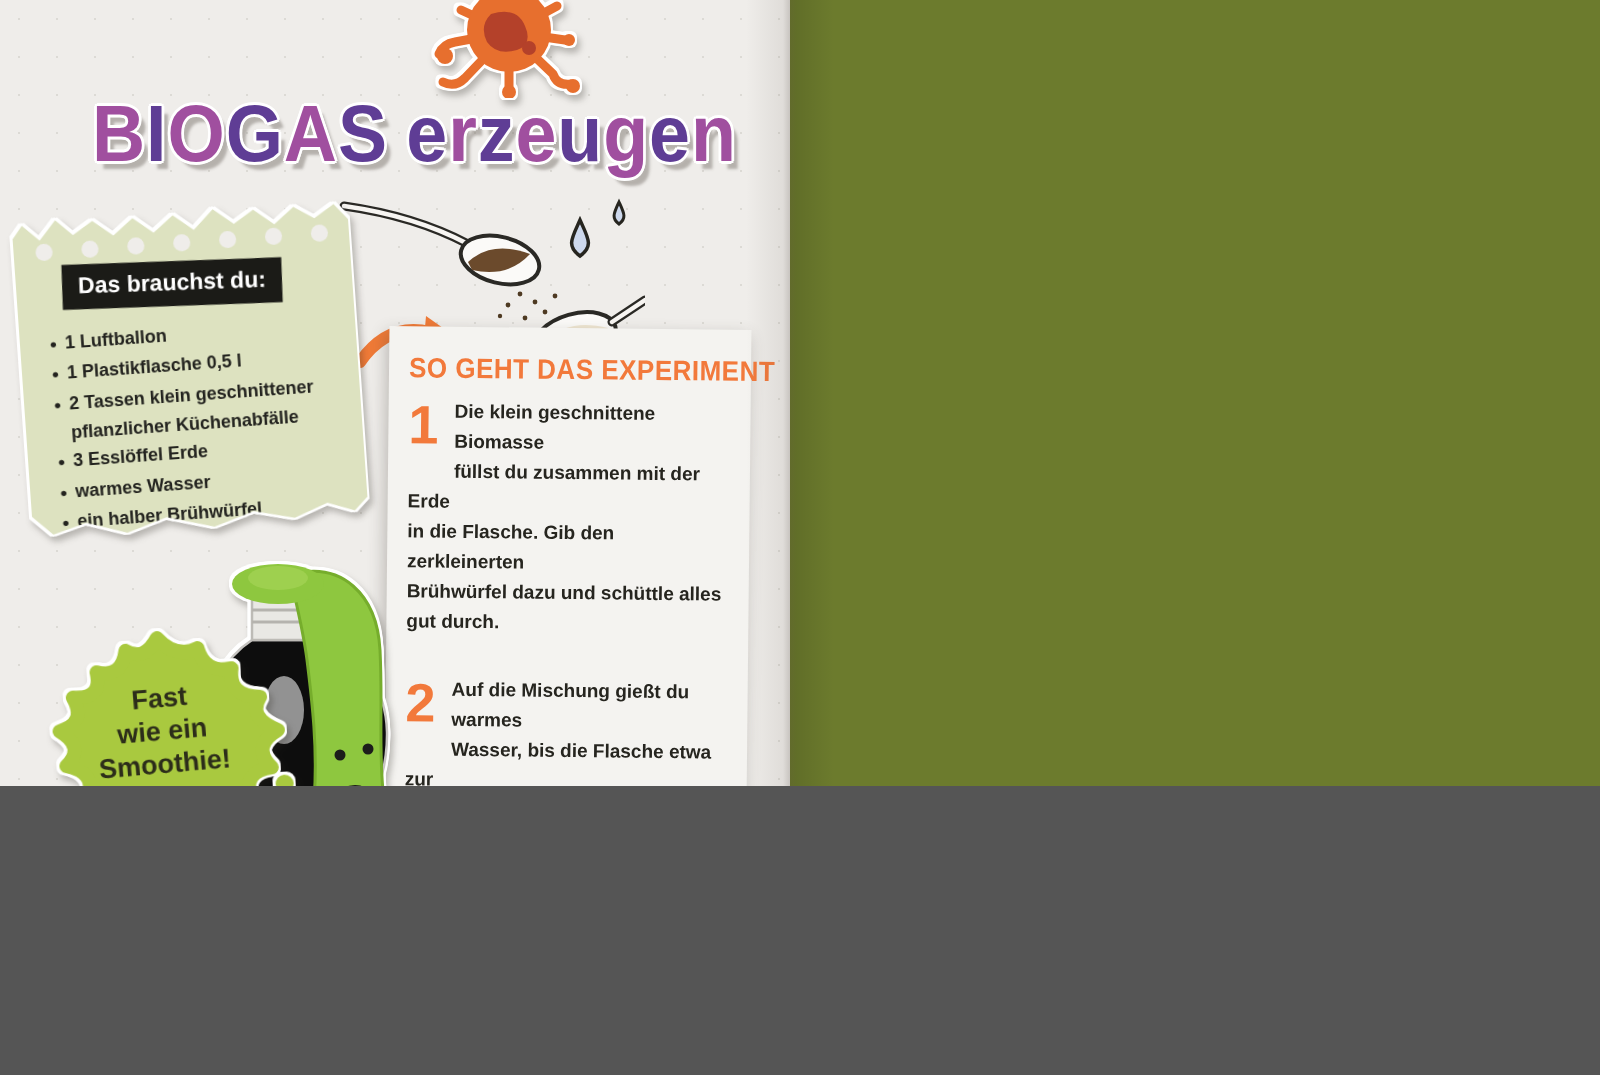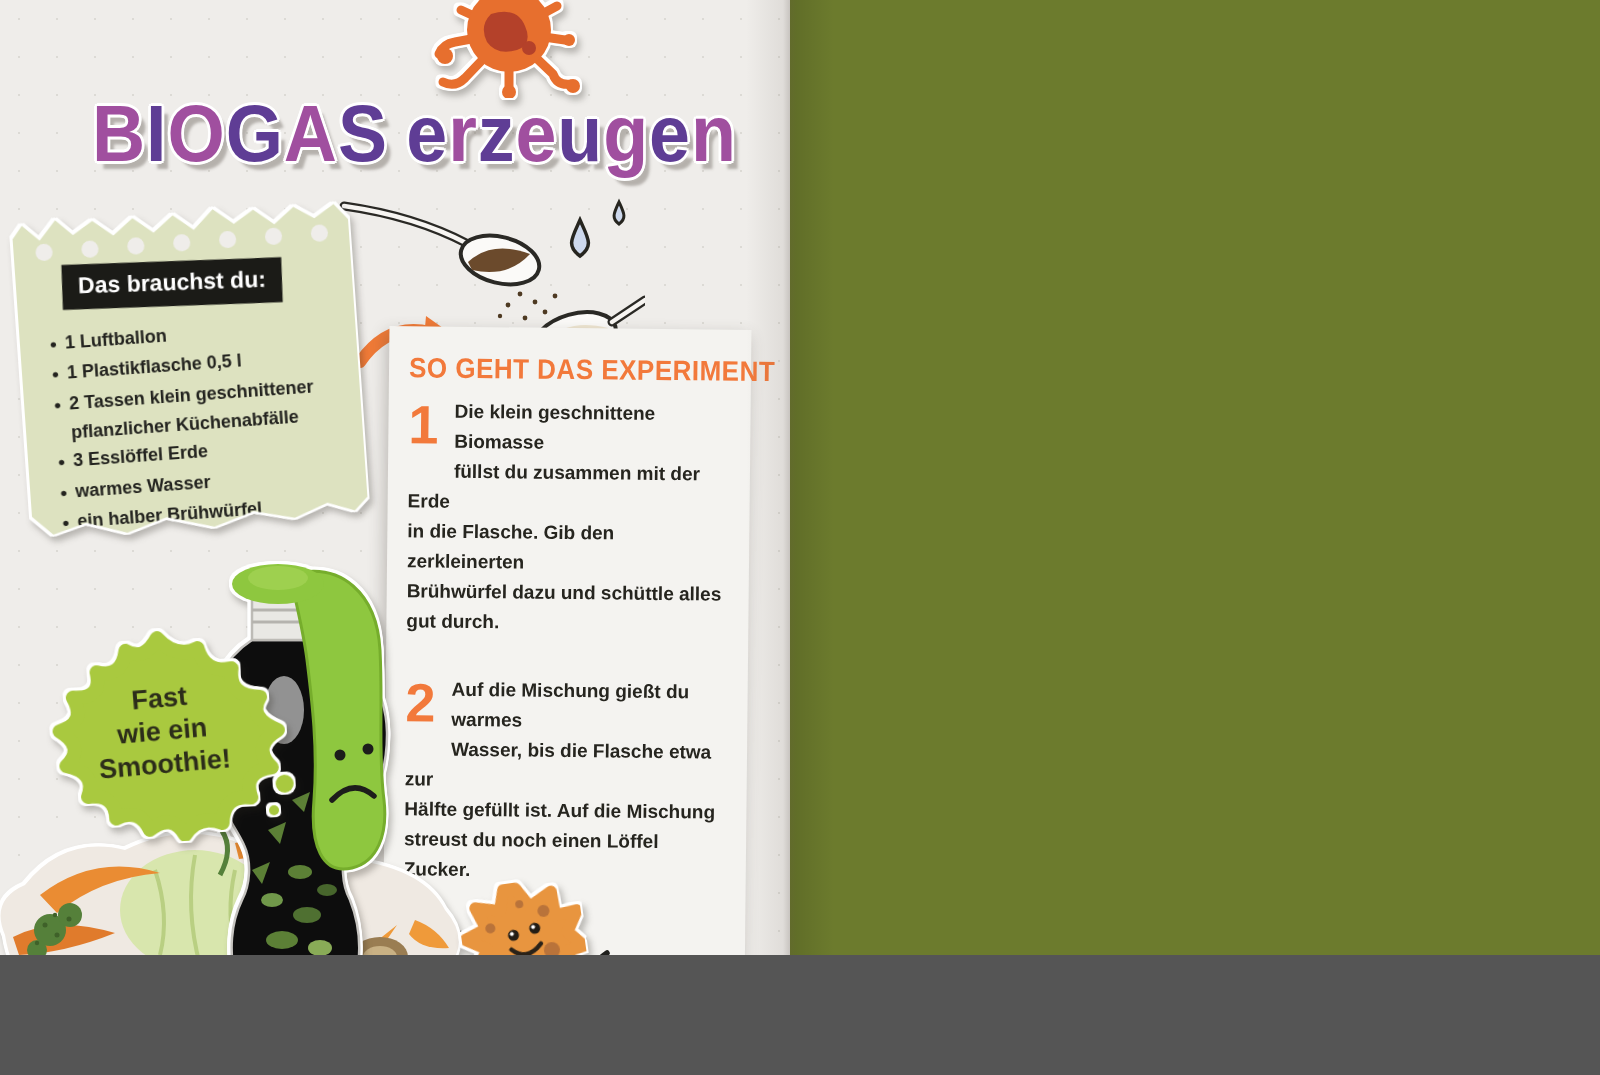--- a/index.html
+++ b/index.html
@@ -1,16 +1,16 @@
 <!DOCTYPE html>
 <html><head>
 <meta charset="utf-8">
 <style>
   html,body{margin:0;padding:0;background:#555;}
-  #stage{position:relative;width:1600px;height:955px;overflow:hidden;
+  #stage{position:relative;width:1600px;height:786px;overflow:hidden;
          font-family:"Liberation Sans",sans-serif;}
   .abs{position:absolute;}
   .pl{white-space:pre-line;}
 
   
   #page-left{left:0;top:0;width:790px;height:1075px;background:#efedea;
     background-image:radial-gradient(#dcdad5 1.3px,transparent 1.4px);
     background-size:38px 38px;}
 
   .title{left:92px;top:88px;font-size:80px;font-weight:bold;letter-spacing:1px;

